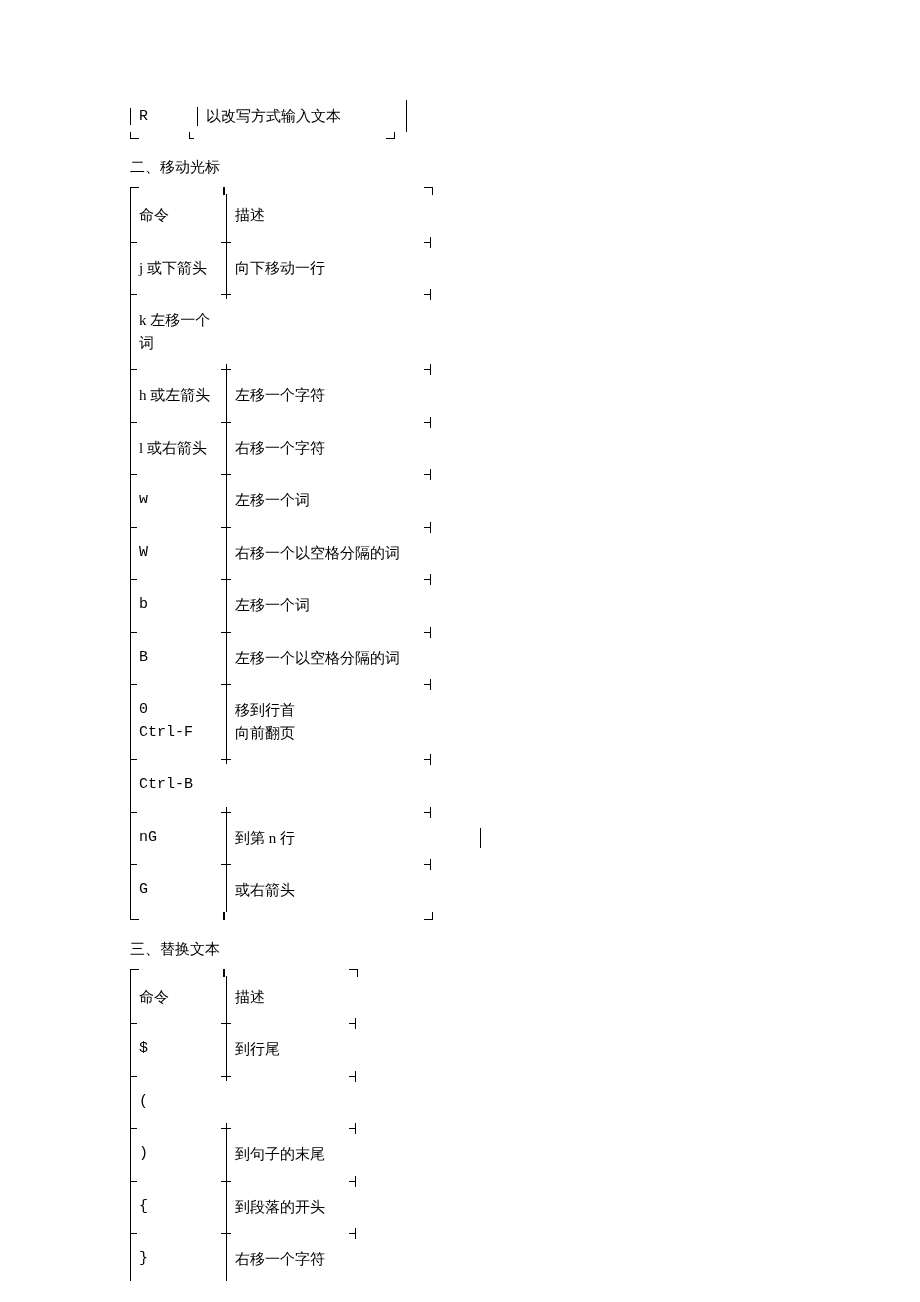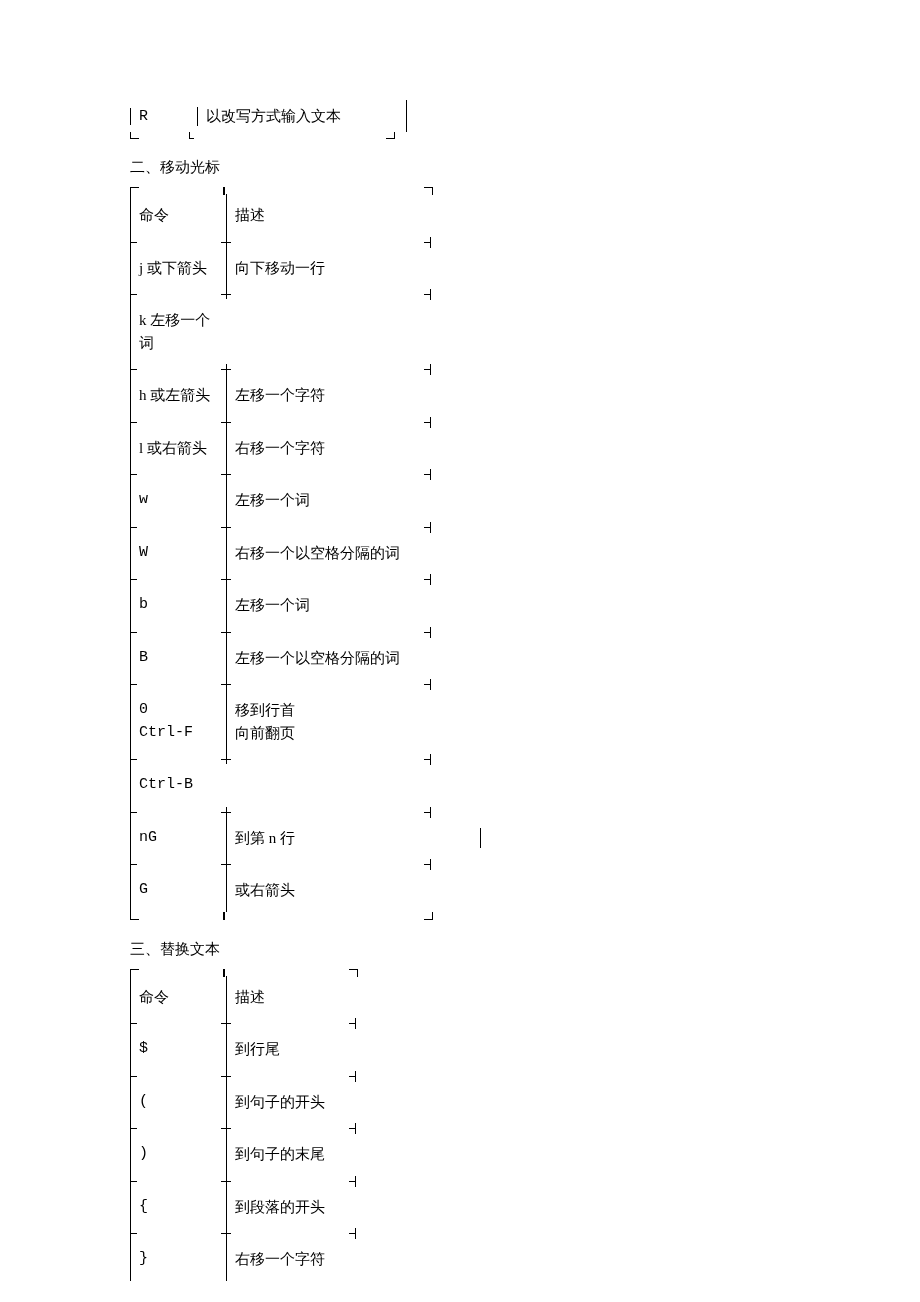--- a/index.html
+++ b/index.html
@@ -439,21 +439,20 @@
   <div class="bt-sep-wrap">
       <div class="tick-l-up"></div>
       <div class="tick-l"></div>
       <div class="tick-m"></div>
       <div class="tick-m-v"></div>
       <div class="tick-r-up"></div>
       <div class="tick-r"></div>
     </div>
   <div class="bt-row">
     <div class="c1 mono">(</div>
-    <div class="c2">到句子的开头</div>
     <div class="end"></div>
   </div>
   <div class="bt-sep-wrap">
       <div class="tick-l-up"></div>
       <div class="tick-l"></div>
       <div class="tick-m"></div>
       <div class="tick-m-v"></div>
       <div class="tick-r-up"></div>
       <div class="tick-r"></div>
     </div>

